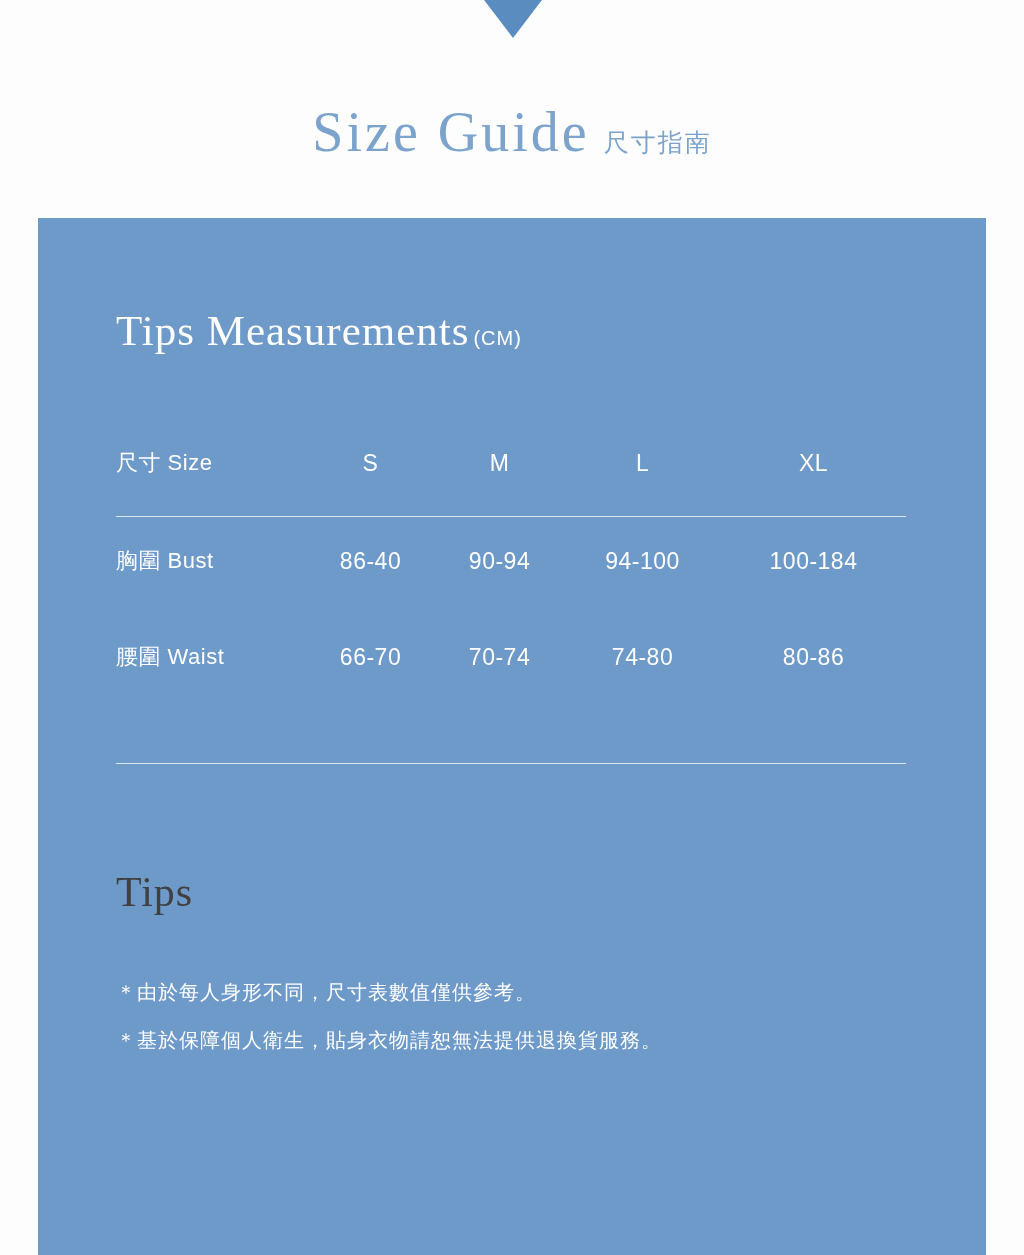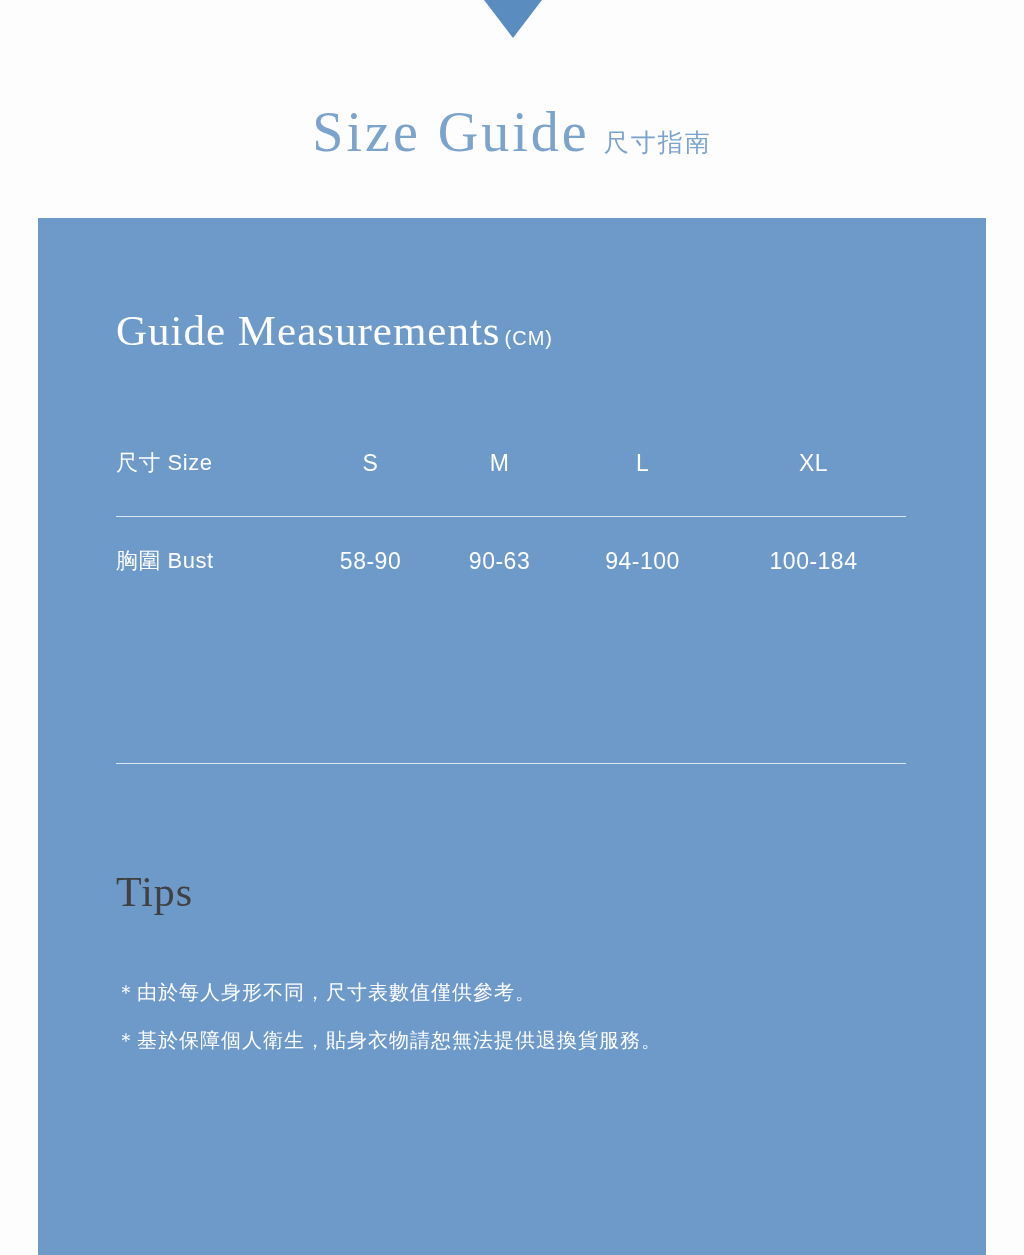--- a/index.html
+++ b/index.html
@@ -188,41 +188,48 @@
   </div>
 
   <div class="heading">
     <span class="main">Size Guide</span><span class="sub">尺寸指南</span>
   </div>
 
   <div class="panel">
     <div class="panel-inner">
 
       <div class="sizes-title">
-        <span class="t-main">Guide Measurements</span><span class="t-unit">(CM)</span>
+        <span class="t-main">Tips Measurements</span><span class="t-unit">(CM)</span>
       </div>
 
       <div class="rule-top"></div>
       <div class="rule-bottom"></div>
 
       <table class="size-table">
         <tbody>
             <tr class="header-row">
           <td class="rowlabel">尺寸 Size</td>
           <td>S</td>
           <td>M</td>
           <td>L</td>
           <td>XL</td>
         </tr>
         <tr class="data-row">
           <td class="rowlabel">胸圍 Bust</td>
-          <td>58-90</td>
-          <td>90-63</td>
+          <td>86-40</td>
+          <td>90-94</td>
           <td>94-100</td>
           <td>100-184</td>
+        </tr>
+        <tr class="data-row">
+          <td class="rowlabel">腰圍 Waist</td>
+          <td>66-70</td>
+          <td>70-74</td>
+          <td>74-80</td>
+          <td>80-86</td>
         </tr>
       </tbody>
         </table>
 
       <div class="tips-title">Tips</div>
 
       <div class="tips-list">
         <div class="tip">＊由於每人身形不同，尺寸表數值僅供參考。</div>
         <div class="tip">＊基於保障個人衛生，貼身衣物請恕無法提供退換貨服務。</div>
       </div>

